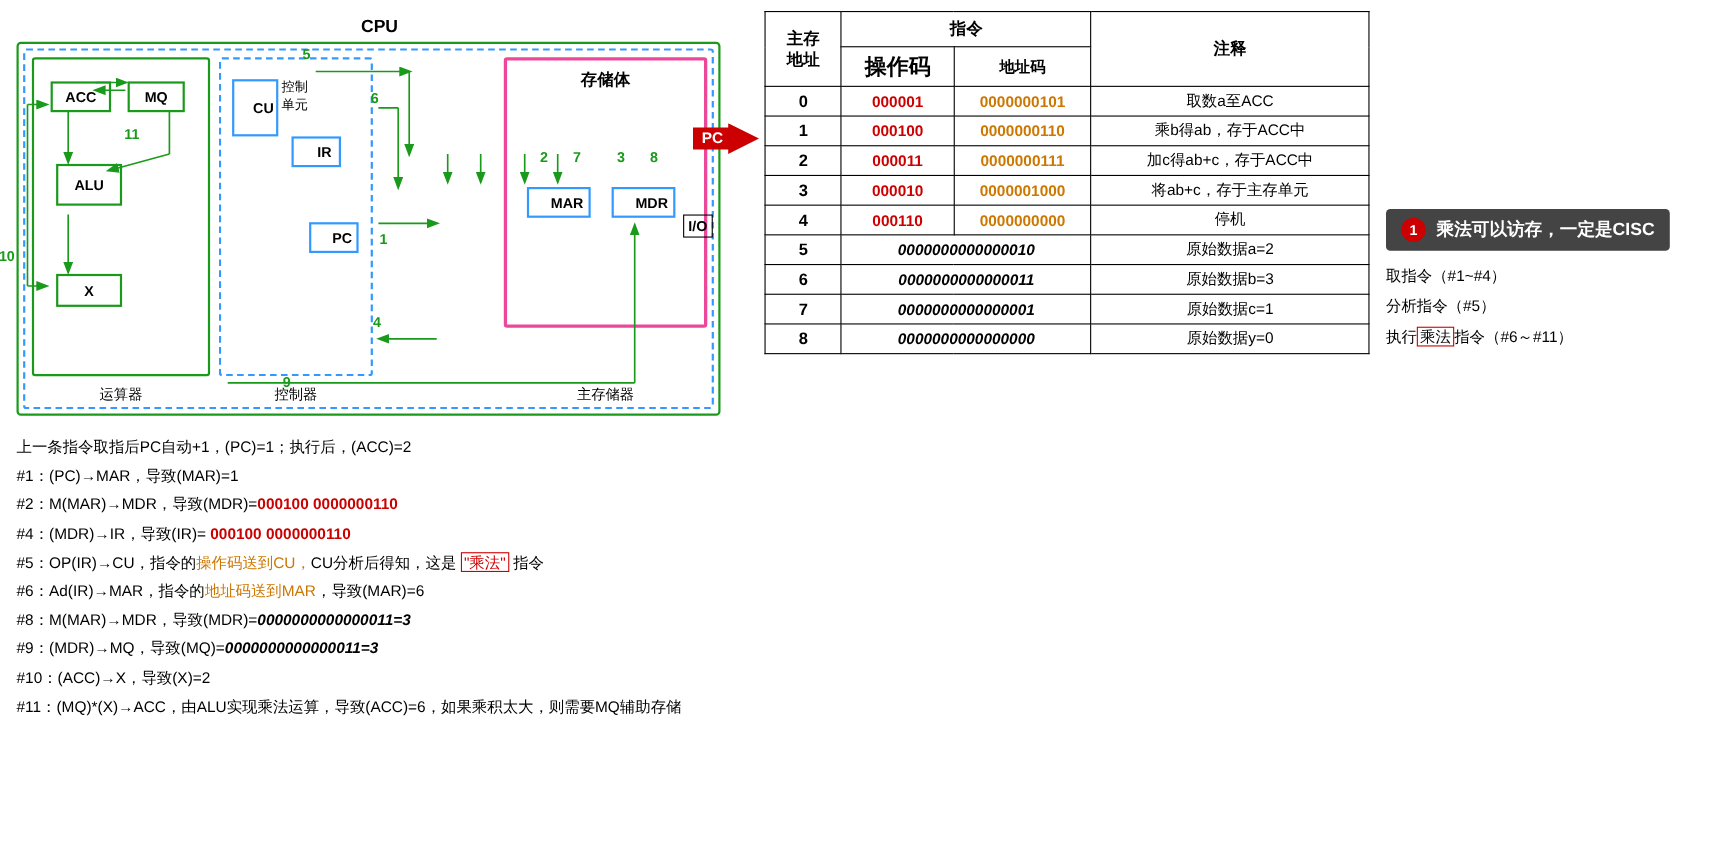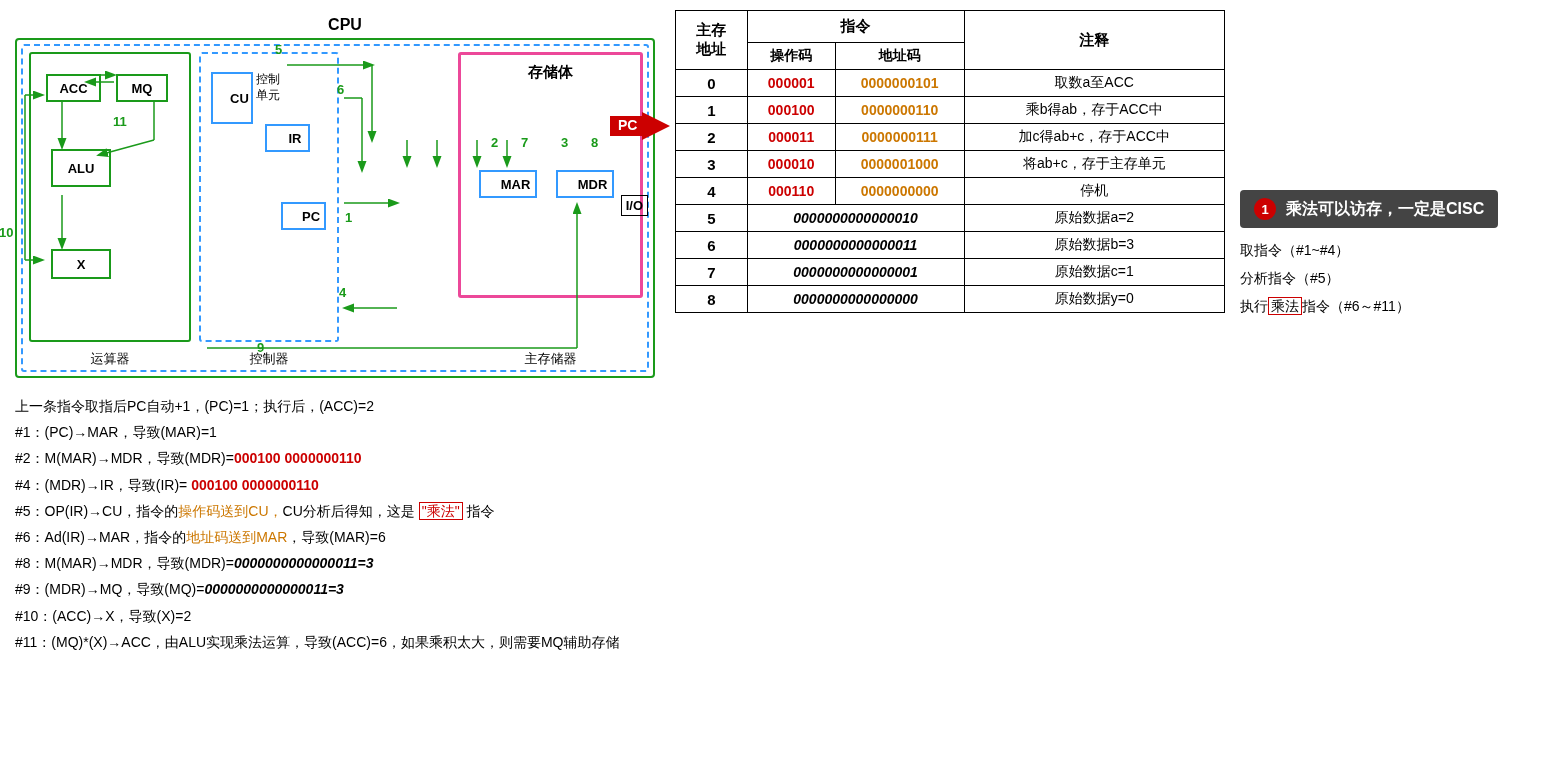--- a/index.html
+++ b/index.html
@@ -8,20 +8,21 @@
       font-family: "SimSun", "宋体", "Microsoft YaHei", sans-serif;
       font-size: 14px;
       width: 1568px;
       min-height: 767px;
       overflow: hidden;
     }
     .main-container {
       display: flex;
       flex-direction: row;
       padding: 10px 15px;
+      gap: 20px;
       width: 1568px;
     }
     .left-panel {
       flex: 0 0 660px;
       display: flex;
       flex-direction: column;
       gap: 10px;
     }
     .right-panel {
       flex: 1;
@@ -311,21 +312,21 @@
 
     <div style="display: flex; flex-direction: column; gap: 0px; position: relative;">
       <table class="instruction-table">
         <thead>
           <tr>
             <th rowspan="2" style="font-size:15px; padding:6px 12px;">主存<br>地址</th>
             <th colspan="2" style="font-size:15px; padding:6px 20px;">指令</th>
             <th rowspan="2" style="font-size:15px; padding:12px 30px; min-width:200px;">注释</th>
           </tr>
           <tr>
-            <th style="font-size:14px;margin-left:20px;">操作码</th>
+            <th style="font-size:20px;margin-left:20px;">操作码</th>
             <th style="font-size:14px;">地址码</th>
           </tr>
         </thead>
         <tbody id="table-body">
         <tr>
               <td style="font-weight: bold; font-size: 15px;">0</td>
               <td class="opcode">000001</td>
               <td class="addrcode">0000000101</td>
               <td>取数a至ACC</td>
             </tr>

